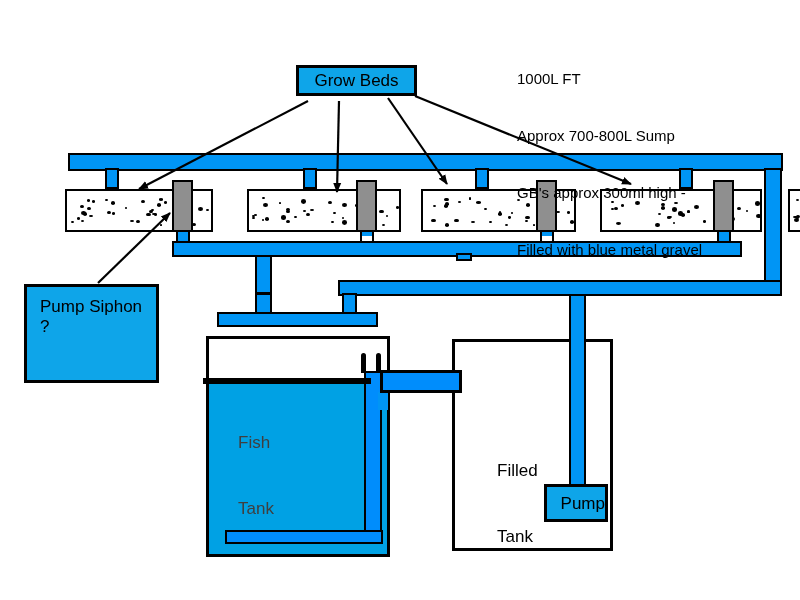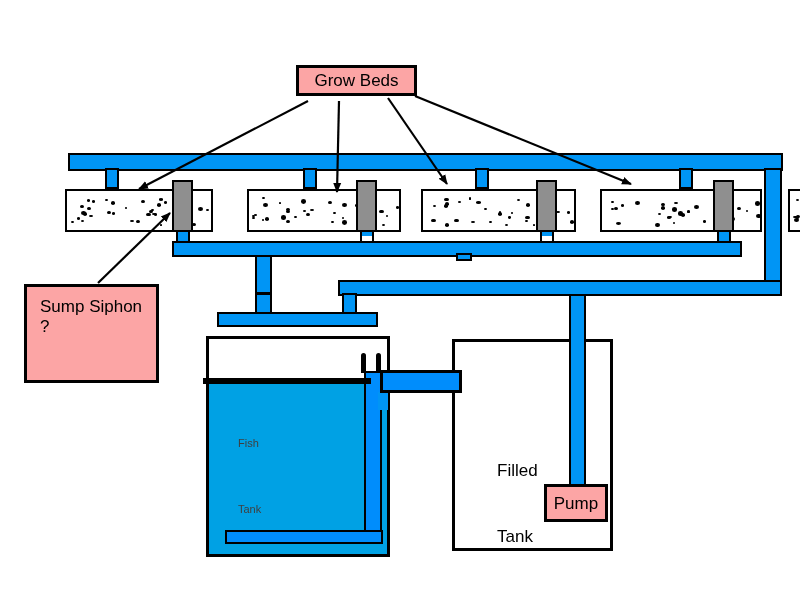--- a/index.html
+++ b/index.html
@@ -9,29 +9,29 @@
   }
   .abs{position:absolute;box-sizing:border-box;}
   .pipe{position:absolute;box-sizing:border-box;background:var(--pipe);border:2px solid var(--ink);}
   .pipe2{position:absolute;box-sizing:border-box;background:var(--pipe2);border:2px solid var(--ink);}
   .bed{position:absolute;box-sizing:border-box;background:#fff;border:2px solid var(--ink);overflow:hidden;}
   .dot{position:absolute;background:var(--ink);border-radius:50%;}
   .standpipe{position:absolute;box-sizing:border-box;background:var(--gray);border:2px solid var(--ink);}
   .outlet{position:absolute;box-sizing:border-box;background:var(--pipe);border:2px solid var(--ink);}
   .outlet-gap{background:linear-gradient(to bottom, var(--pipe) 45%, #ffffff 45%);}
   .tank{position:absolute;box-sizing:border-box;border:3px solid var(--ink);background:transparent;}
-  .labelbox{position:absolute;box-sizing:border-box;background:#fca5a5;border:3px solid var(--ink);color:var(--ink);}
+  .labelbox{position:absolute;box-sizing:border-box;background:#0ea5e9;border:3px solid var(--ink);color:var(--ink);}
   .txt{position:absolute;color:var(--ink);white-space:pre;}
   #annotation{left:517px;top:31px;font-size:15px;line-height:19px;}
   #grow-beds-box{left:296px;top:65px;width:121px;height:31px;font-size:17px;text-align:center;line-height:26px;}
   #bell-box{left:24px;top:284px;width:135px;height:99px;font-size:17px;padding:10px 0 0 13px;}
   #bell-box .l2{margin-top:17px;}
-  #fish-label{left:238px;top:388px;font-size:11px;line-height:22px;color:var(--fishtxt);}
+  #fish-label{left:238px;top:388px;font-size:17px;line-height:22px;color:var(--fishtxt);}
   #yabbie-label{left:497px;top:416px;font-size:17px;line-height:22px;}
-  #pump-box{left:544px;top:484px;width:64px;height:38px;font-size:17px;text-align:center;line-height:33px;z-index:40;}
+  #pump-box{left:544px;top:484px;width:64px;height:38px;font-size:17px;text-align:right;line-height:33px;z-index:40;}
   .tick{position:absolute;background:var(--ink);border-radius:3px 3px 0 0;}
   #arrow-layer{position:absolute;left:0;top:0;z-index:50;pointer-events:none;}
 </style>
 </head>
 <body>
 
 <div id="canvas" style="--pipe: #0095f5; --pipe2: #008dfc; --water: #00a1e4; --gray: #8f8f8f; --ink: #000000; --fishtxt: #3f3f3f;">
 
   <div class="pipe" style="left:68px;top:153px;width:715px;height:18px;"></div>
   <div class="pipe" style="left:764px;top:168px;width:18px;height:128px;"></div>
@@ -219,27 +219,33 @@
   </div>
 
   <div class="abs" style="left:378px;top:392px;width:10px;height:18px;background:var(--pipe);z-index:29;"></div>
   <div class="pipe2" style="left:380px;top:370px;width:82px;height:23px;border-width:3px;z-index:30;"></div>
 
   <div class="pipe" style="left:569px;top:294px;width:17px;height:192px;z-index:30;"></div>
   <div class="labelbox" id="pump-box">
     <span>Pump</span>
   </div>
 
+  <div class="txt" id="annotation">
+    <div>1000L FT</div>
+    <div>Approx 700-800L Sump</div>
+    <div>GB's approx 300ml high -</div>
+    <div>Filled with blue metal gravel</div>
+  </div>
 
   <div class="labelbox" id="grow-beds-box" style="z-index:40;">
     <span>Grow Beds</span>
   </div>
 
   <div class="labelbox" id="bell-box" style="z-index:40;">
-    <div>Sump Siphon ?</div>
+    <div>Pump Siphon ?</div>
   </div>
 
   <svg id="arrow-layer" width="800" height="600" viewBox="0 0 800 600">
     <defs>
       <marker id="ah" markerWidth="11" markerHeight="10" refX="9" refY="5" orient="auto" markerUnits="userSpaceOnUse">
         <path d="M0,1 L10,5 L0,9 Z" fill="#000"></path>
       </marker>
     </defs>
     <line x1="308" y1="101" x2="139" y2="189" stroke="#000" stroke-width="2.2" marker-end="url(#ah)"></line>
     <line x1="339" y1="101" x2="337" y2="192" stroke="#000" stroke-width="2.2" marker-end="url(#ah)"></line>

